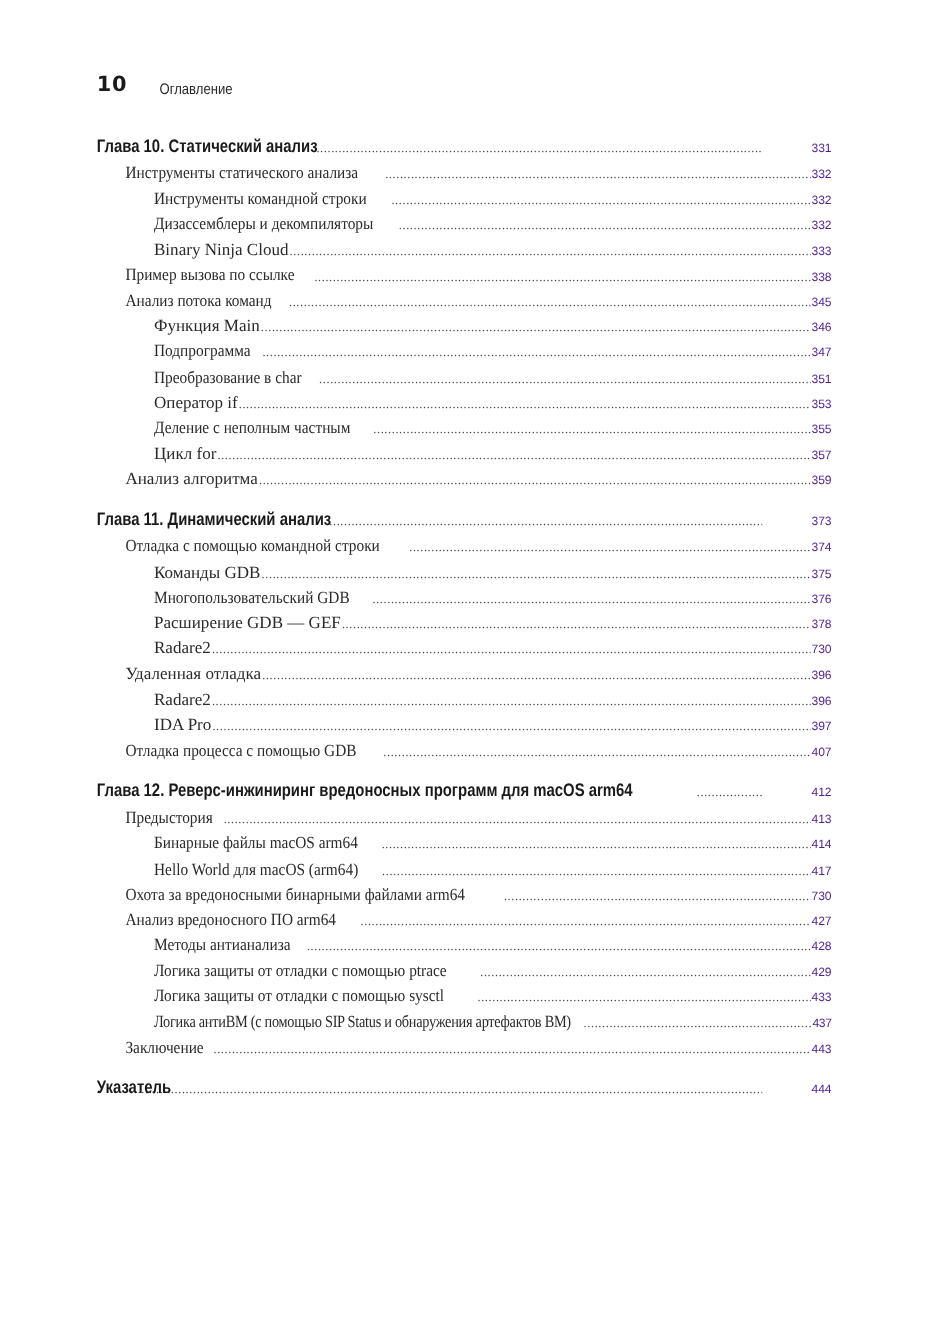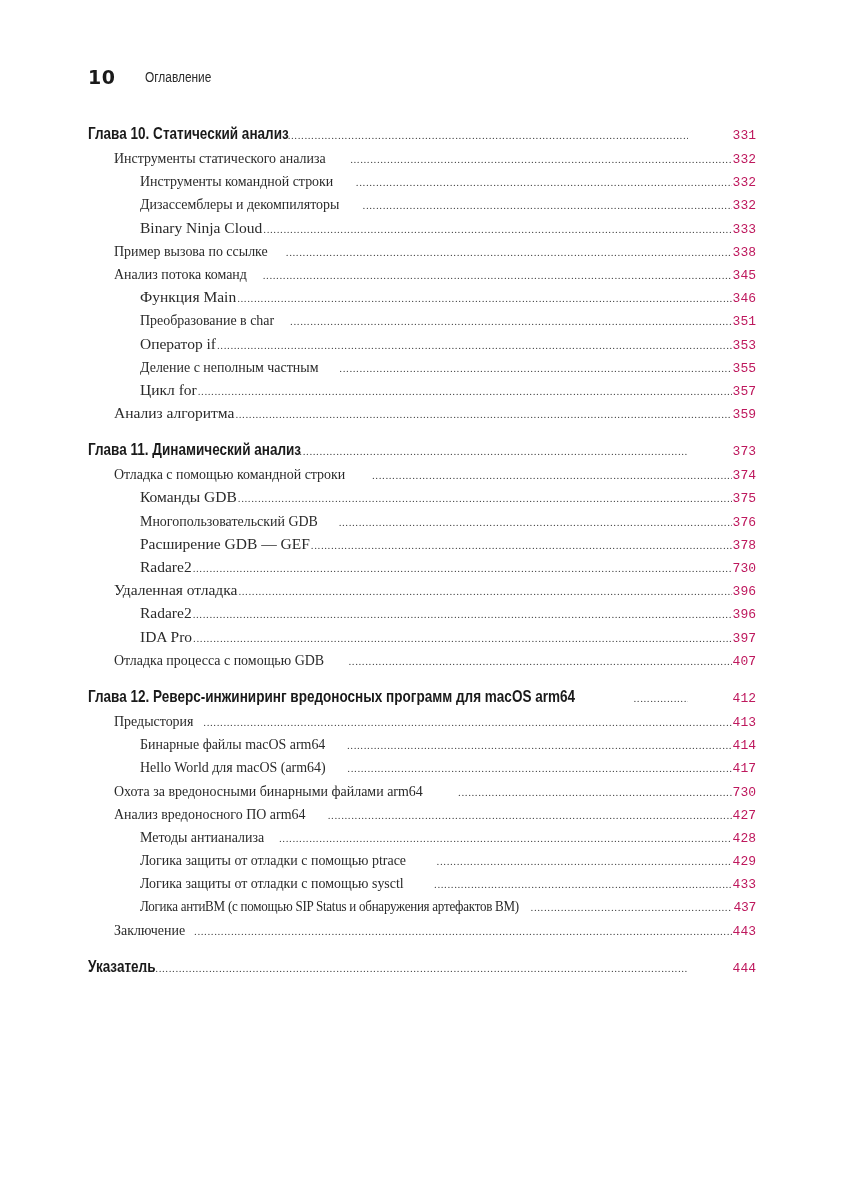--- a/index.html
+++ b/index.html
@@ -1,25 +1,25 @@
 <!DOCTYPE html>
 <html><head>
   <meta charset="utf-8">
   <style>
     html, body { margin: 0; padding: 0; background: #ffffff; }
     body { width: 849px; height: 1200px; position: relative; overflow: hidden; color: #231f20; }
-    .page-header { position: absolute; left: 88px; top: 66px; display: flex; align-items: center; }
+    .page-header { position: absolute; left: 88px; top: 66px; display: flex; align-items: flex-end; }
     .page-num { font-family: "DejaVu Sans", sans-serif; font-weight: bold; font-size: 19px; letter-spacing: 0.5px; color: #1a1a1a; }
     .running-title { font-family: "Liberation Sans", sans-serif; font-size: 14px; margin-left: 30px; color: #2a2a2a; transform: scaleX(0.85); transform-origin: left; display: inline-block; }
     .toc { position: absolute; left: 88px; top: 122px; width: 668px; }
     .entry { display: flex; align-items: baseline; height: 23.2px; line-height: 23.2px; white-space: nowrap; }
     .entry .title { flex: 0 0 auto; }
     .entry .leader { flex: 1 1 auto; overflow: hidden; margin: 0 1px; }
     .entry .leader::after { content: "................................................................................................................................................................................................................................................................................................................................................................................................................................................................"; font-family: "Liberation Serif", serif; font-size: 11px; letter-spacing: 0.6px; color: #444; }
-    .entry .page { flex: 0 0 auto; font-family: Liberation Mono, monospace; font-size: 13px; color: #be185d; }
+    .entry .page { flex: 0 0 auto; font-family: Liberation Sans, sans-serif; font-size: 11px; color: #4c1d95; }
     .lvl0 .title { font-family: "Liberation Sans", sans-serif; font-weight: bold; font-size: 16.5px; color: #1a1a1a; transform: scaleX(0.82); transform-origin: left; display: inline-block; margin-right: -14%; }
     .lvl0 { margin-top: 14px; height: 24px; gap: 44px; }
     .lvl0:first-child { margin-top: 0; }
     .lvl1 .title, .lvl2 .title { font-family: "Liberation Serif", serif; font-size: 15.5px; color: #2a2a2a; }
     .lvl1 { padding-left: 26px; justify-content: space-between; }
     .lvl2 { padding-left: 52px; }
     .condensed .title { transform: scaleX(0.9); transform-origin: left; display: inline-block; }
   </style>
 </head>
 <body>
@@ -64,20 +64,25 @@
       <span class="title">Анализ потока команд</span>
       <span class="leader"></span>
       <span class="page">345</span>
     </div>
   <div class="entry lvl2">
       <span class="title">Функция Main</span>
       <span class="leader"></span>
       <span class="page">346</span>
     </div>
   <div class="entry lvl2 condensed">
+      <span class="title">Подпрограмма</span>
+      <span class="leader"></span>
+      <span class="page">347</span>
+    </div>
+  <div class="entry lvl2 condensed">
       <span class="title">Преобразование в char</span>
       <span class="leader"></span>
       <span class="page">351</span>
     </div>
   <div class="entry lvl2">
       <span class="title">Оператор if</span>
       <span class="leader"></span>
       <span class="page">353</span>
     </div>
   <div class="entry lvl2 condensed">

